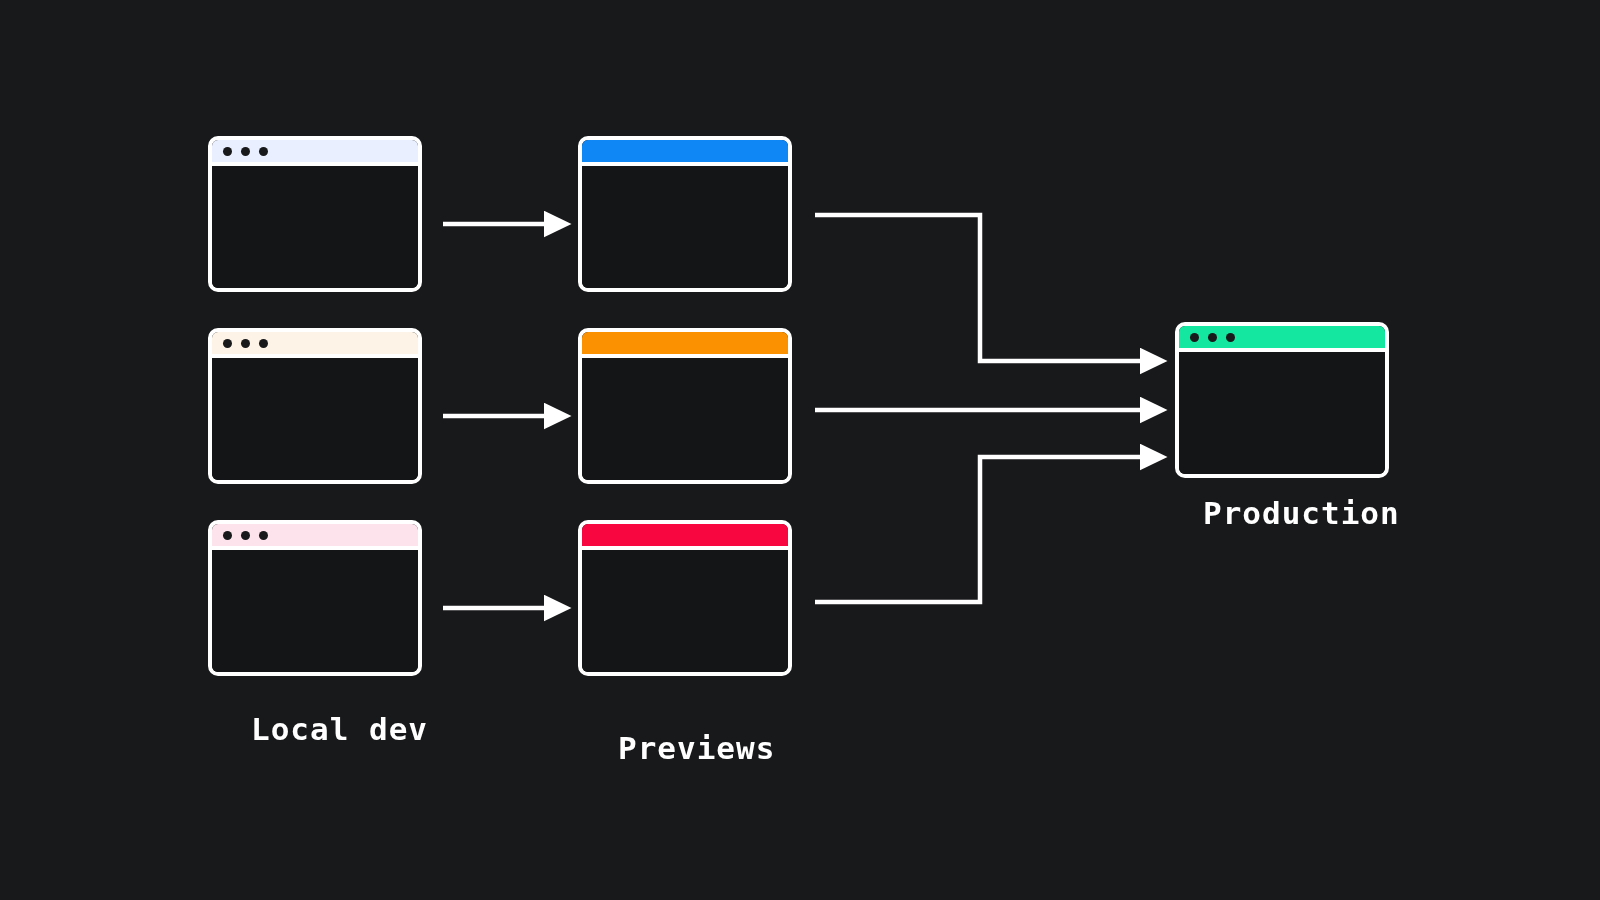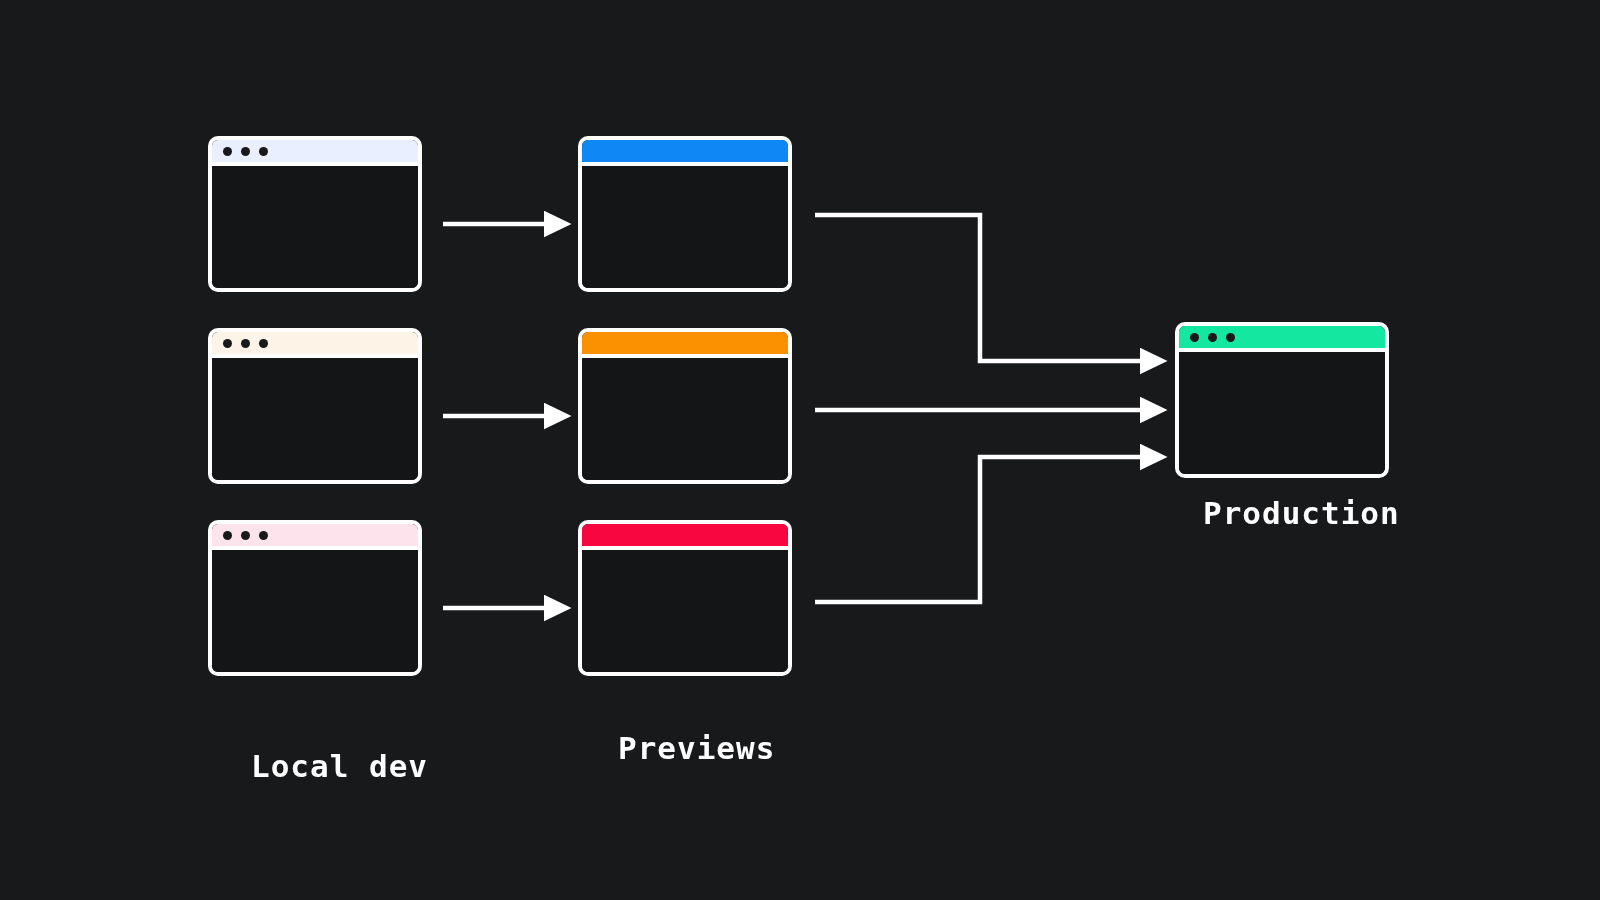--- a/index.html
+++ b/index.html
@@ -136,18 +136,18 @@
         <div class="win-titlebar" style="background: rgb(20, 232, 160);">
           <span class="dot"></span>
           <span class="dot"></span>
           <span class="dot"></span>
         </div>
         <div class="win-body"></div>
       </div>
     </div>
 
   <div id="caption-layer">
-      <div class="caption" style="left: 251px; top: 748px;">Local dev</div>
+      <div class="caption" style="left: 251px; top: 711px;">Local dev</div>
       <div class="caption" style="left: 618px; top: 722px; margin-top: 8px;">Previews</div>
       <div class="caption" style="left: 1203px; top: 495px;">Production</div>
     </div>
 
 </div>
 
 </body></html>

